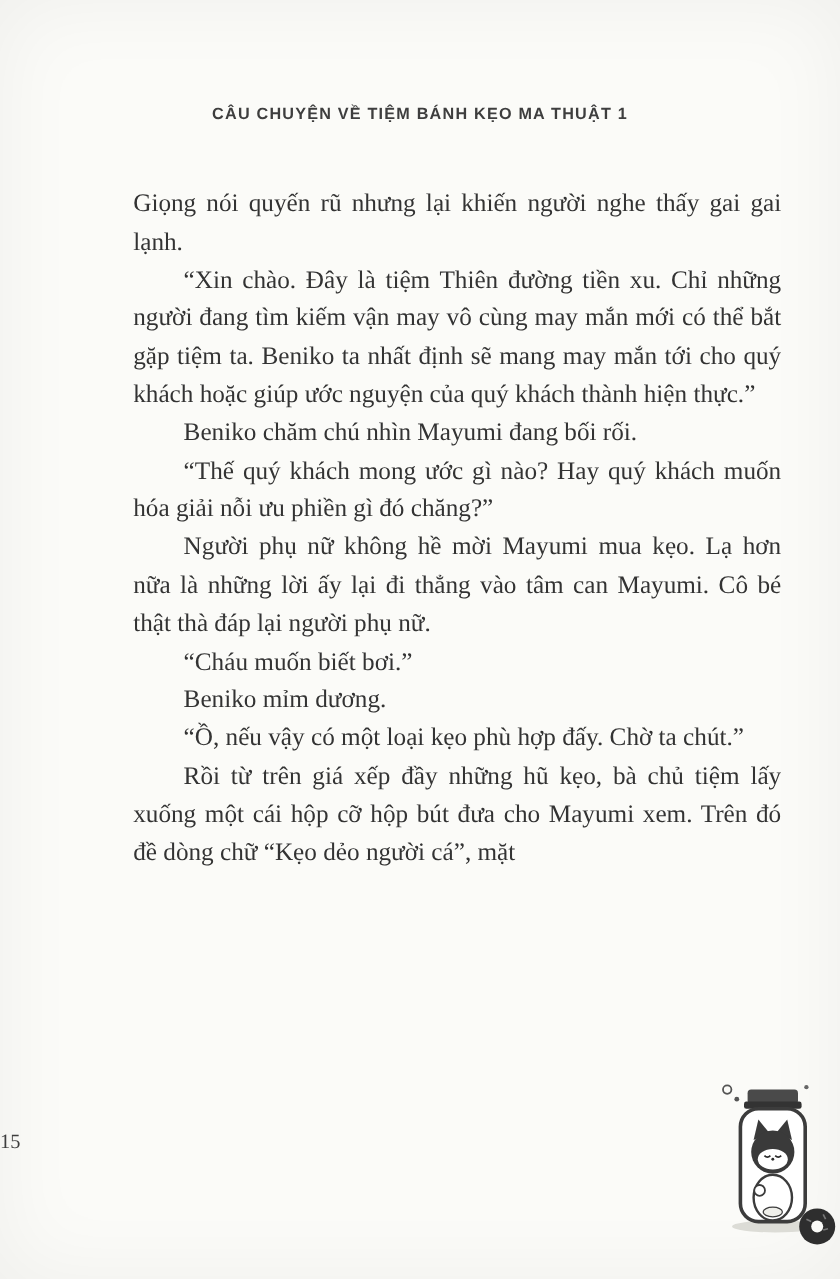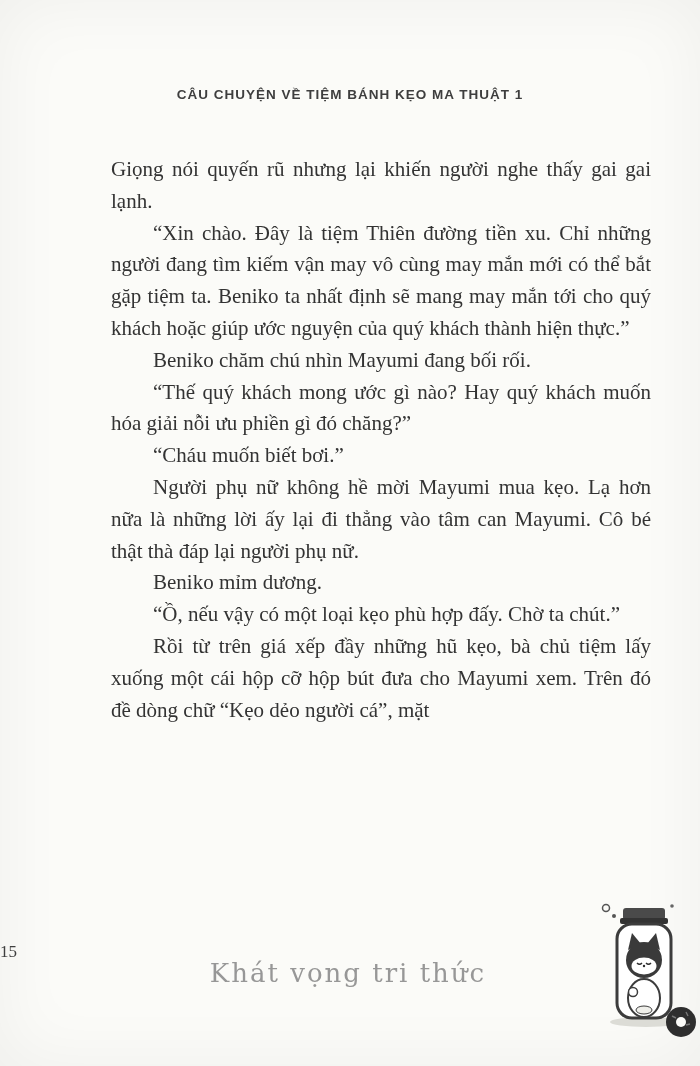--- a/index.html
+++ b/index.html
@@ -103,31 +103,30 @@
 
 <div class="page">
 
   <div class="running-header">CÂU CHUYỆN VỀ TIỆM BÁNH KẸO MA THUẬT 1</div>
 
   <div class="body-text">
     <p class="first">Giọng nói quyến rũ nhưng lại khiến người nghe thấy gai gai lạnh.</p>
     <p>“Xin chào. Đây là tiệm Thiên đường tiền xu. Chỉ những người đang tìm kiếm vận may vô cùng may mắn mới có thể bắt gặp tiệm ta. Beniko ta nhất định sẽ mang may mắn tới cho quý khách hoặc giúp ước nguyện của quý khách thành hiện thực.”</p>
     <p>Beniko chăm chú nhìn Mayumi đang bối rối.</p>
     <p>“Thế quý khách mong ước gì nào? Hay quý khách muốn hóa giải nỗi ưu phiền gì đó chăng?”</p>
+    <p>Người phụ nữ không hề mời Mayumi mua kẹo. Lạ hơn nữa là những lời ấy lại đi thẳng vào tâm can Mayumi. Cô bé thật thà đáp lại người phụ nữ.</p>
     <p>“Cháu muốn biết bơi.”</p>
-    <p>Người phụ nữ không hề mời Mayumi mua kẹo. Lạ hơn nữa là những lời ấy lại đi thẳng vào tâm can Mayumi. Cô bé thật thà đáp lại người phụ nữ.</p>
     <p>Beniko mỉm dương.</p>
     <p>“Ồ, nếu vậy có một loại kẹo phù hợp đấy. Chờ ta chút.”</p>
     <p>Rồi từ trên giá xếp đầy những hũ kẹo, bà chủ tiệm lấy xuống một cái hộp cỡ hộp bút đưa cho Mayumi xem. Trên đó đề dòng chữ “Kẹo dẻo người cá”, mặt</p>
   </div>
 
   <div class="page-number">15</div>
 
   <div class="watermark">
-    <div class="wm-tagline">Khát vọng tri thức</div>
   </div>
 
   <div class="illustration">
     <svg viewBox="0 0 100 145" xmlns="http://www.w3.org/2000/svg">
 
       <circle cx="8" cy="8" r="3.5" fill="none" stroke="#555" stroke-width="1.5"></circle>
       <circle cx="16" cy="16" r="2" fill="#555"></circle>
       <circle cx="74" cy="6" r="1.8" fill="#666"></circle>
 
       <ellipse cx="48" cy="122" rx="36" ry="5" fill="#dcdcd6"></ellipse>

